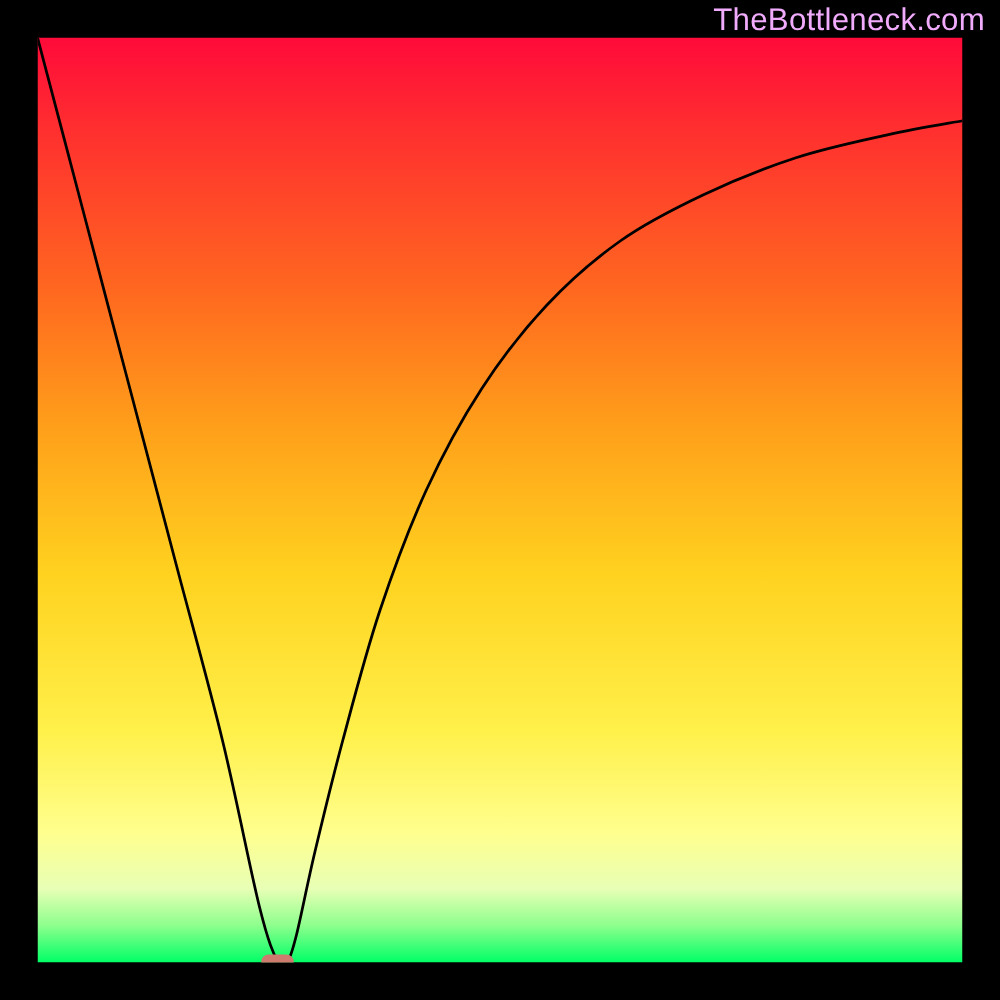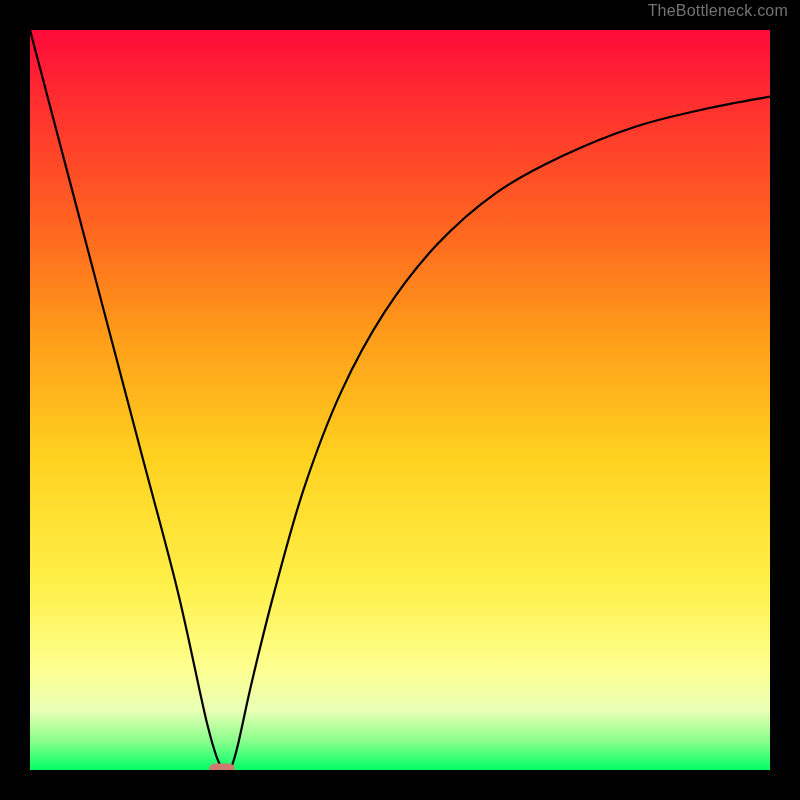--- a/index.html
+++ b/index.html
@@ -51,22 +51,22 @@
     width: 26px;
     height: 13px;
     border-radius: 6px;
     background: #cf7a6f;
     transform: translate(-50%, -50%);
   }
   .watermark {
     position: absolute;
     top: 2px;
     right: 12px;
-    color: #737373;
-    font-size: 16px;
+    color: #f0abfc;
+    font-size: 25px;
     font-weight: 500;
     letter-spacing: 0.2px;
     user-select: none;
   }
 </style>
 </head>
 <body>
 
 <div class="frame">
   <div class="watermark">TheBottleneck.com</div>

